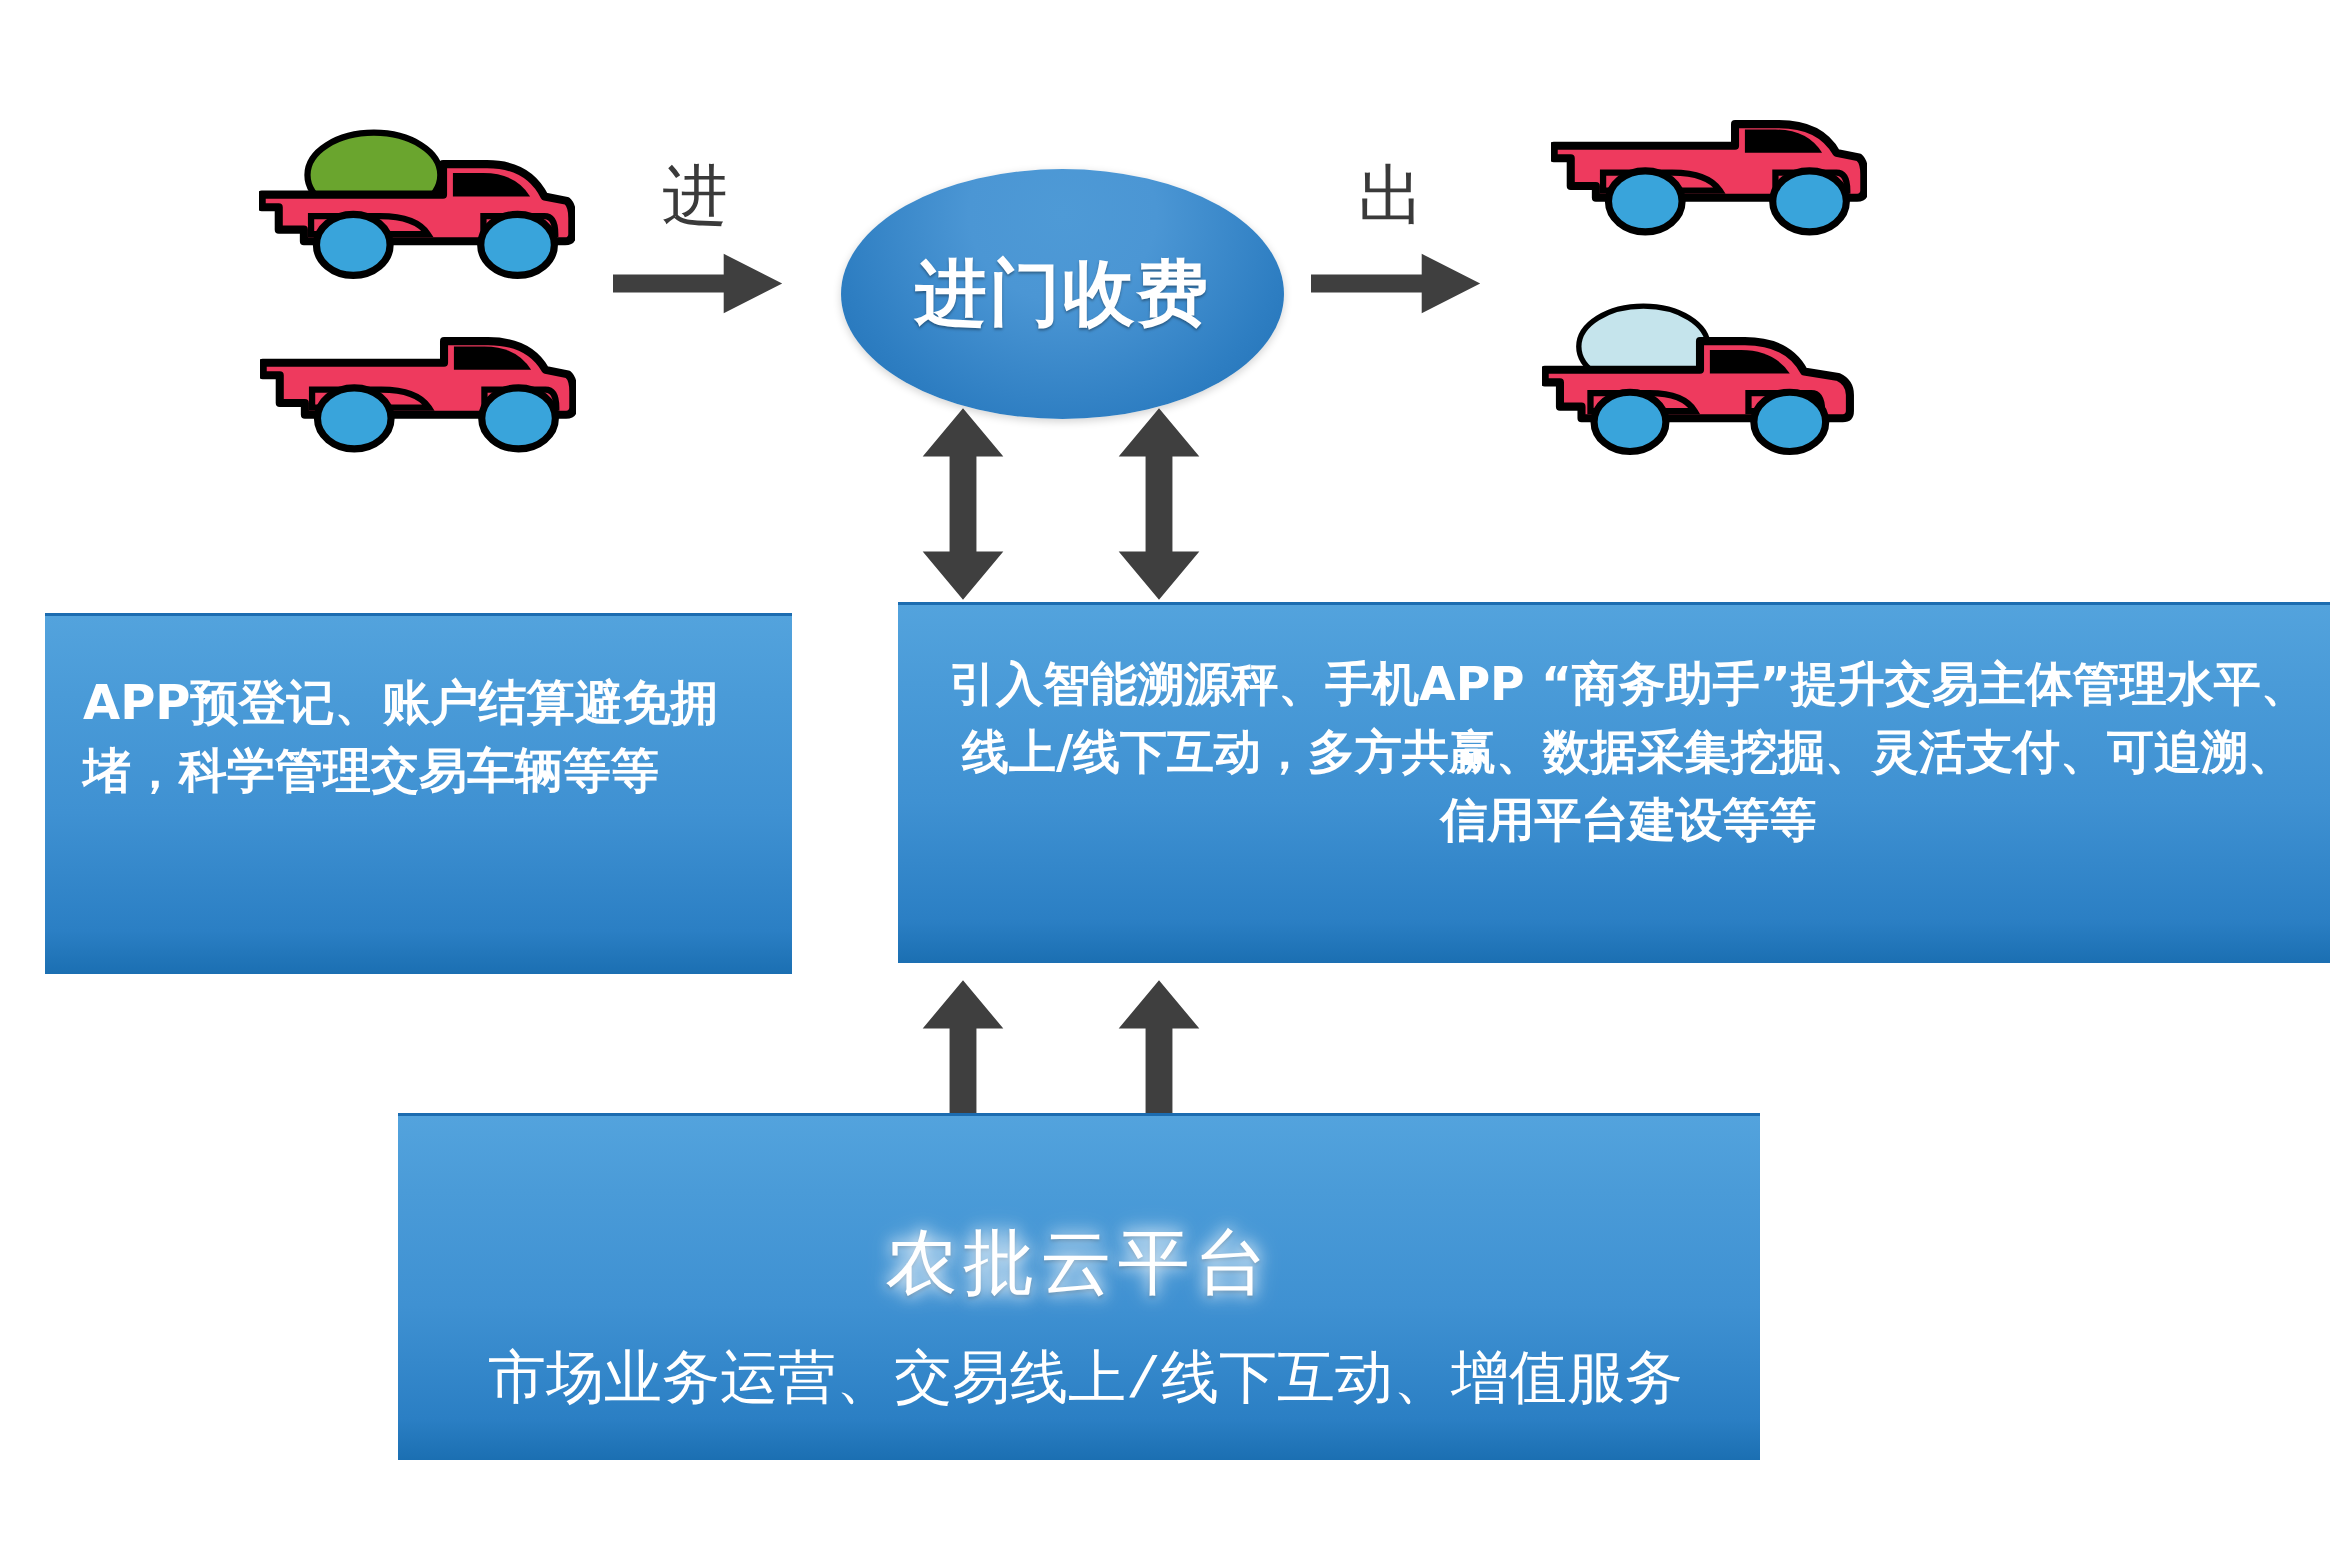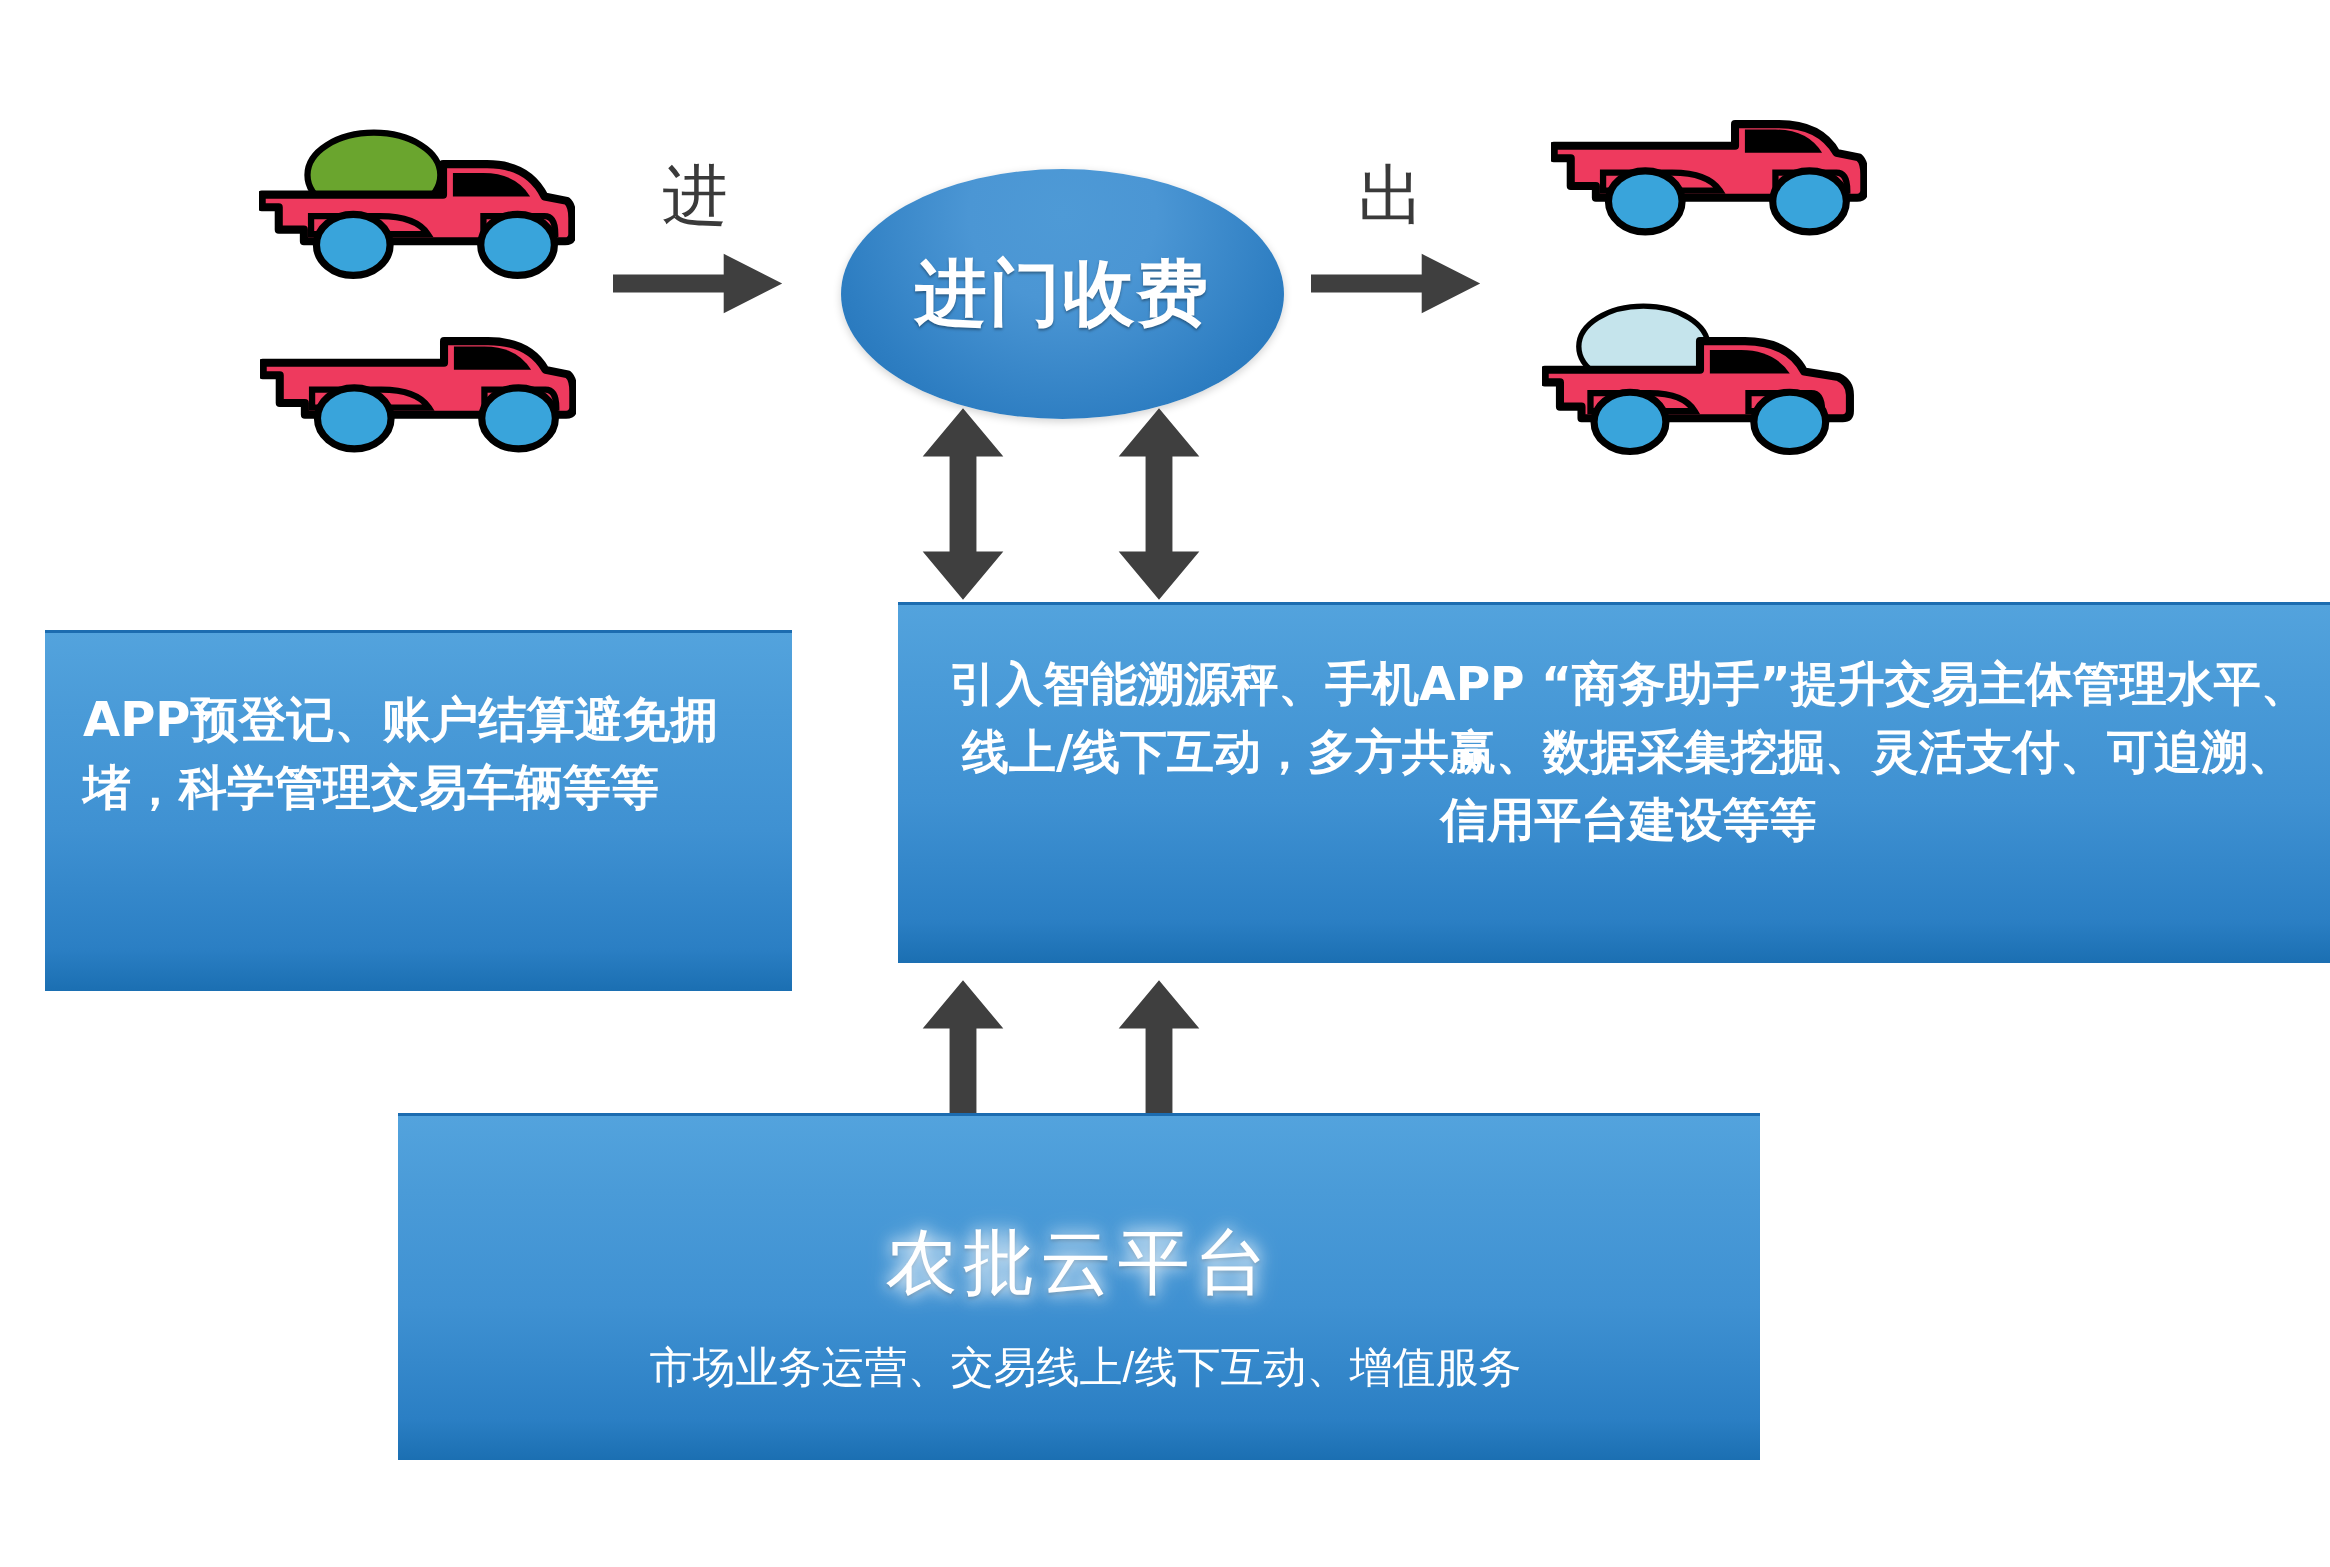--- a/index.html
+++ b/index.html
@@ -115,24 +115,24 @@
     text-shadow: 0 0 14.4px rgba(255,255,255,0.95), 0 0 25px rgba(255,255,255,0.7), 0 1.8px 3.6px rgba(0,0,0,0.25);
     letter-spacing: 5.4px;
     font-family: "DejaVu Sans", "Liberation Sans", sans-serif;
   }
   #box-bottom .box-sub {
     position: absolute;
     left: 0;
     right: 0;
     top: 223px;
     text-align: center;
-    font-size: 43px;
+    font-size: 58px;
     font-weight: normal;
     color: #ffffff;
-    font-family: Liberation Sans, sans-serif;
+    font-family: Liberation Mono, monospace;
     margin-left: 13px;
   }
 </style>
 </head>
 <body>
 
 <div id="canvas">
 
   <div class="truck" id="truck-in-loaded" style="left:259px; top:110px; width:316px; height:189px;">
     <svg viewBox="0 0 352 210" xmlns="http://www.w3.org/2000/svg">
@@ -205,21 +205,21 @@
       <path d="M48,2 L93,56 L63,56 L63,162 L93,162 L48,216 L3,162 L33,162 L33,56 L3,56 Z" fill="#3f3f3f"></path>
     </svg>
   </div>
 
   <div class="v-arrow" id="varrow-gate-right" style="left:1116px; top:406px; width:86px; height:196px;">
     <svg viewBox="0 0 96 218" width="86" height="196" xmlns="http://www.w3.org/2000/svg">
       <path d="M48,2 L93,56 L63,56 L63,162 L93,162 L48,216 L3,162 L33,162 L33,56 L3,56 Z" fill="#3f3f3f"></path>
     </svg>
   </div>
 
-  <div class="box" id="box-left" style="left:45px; top:630px; width:747px; height:361px;">
+  <div class="box" id="box-left" style="left:45px; top:613px; width:747px; height:361px;">
     <div class="box-text">APP预登记、账户结算避免拥堵，科学管理交易车辆等等</div>
   </div>
 
   <div class="box" id="box-right" style="left:898px; top:602px; width:1443px; height:361px;">
     <div class="box-text">引入智能溯源秤、手机APP “商务助手”提升交易主体管理水平、线上/线下互动，多方共赢、数据采集挖掘、灵活支付、可追溯、信用平台建设等等</div>
   </div>
 
   <div class="v-arrow" id="varrow-platform-left" style="left:920px; top:978px; width:86px; height:196px;">
     <svg viewBox="0 0 96 218" width="86" height="196" xmlns="http://www.w3.org/2000/svg">
       <path d="M48,2 L93,56 L63,56 L63,162 L93,162 L48,216 L3,162 L33,162 L33,56 L3,56 Z" fill="#3f3f3f"></path>

